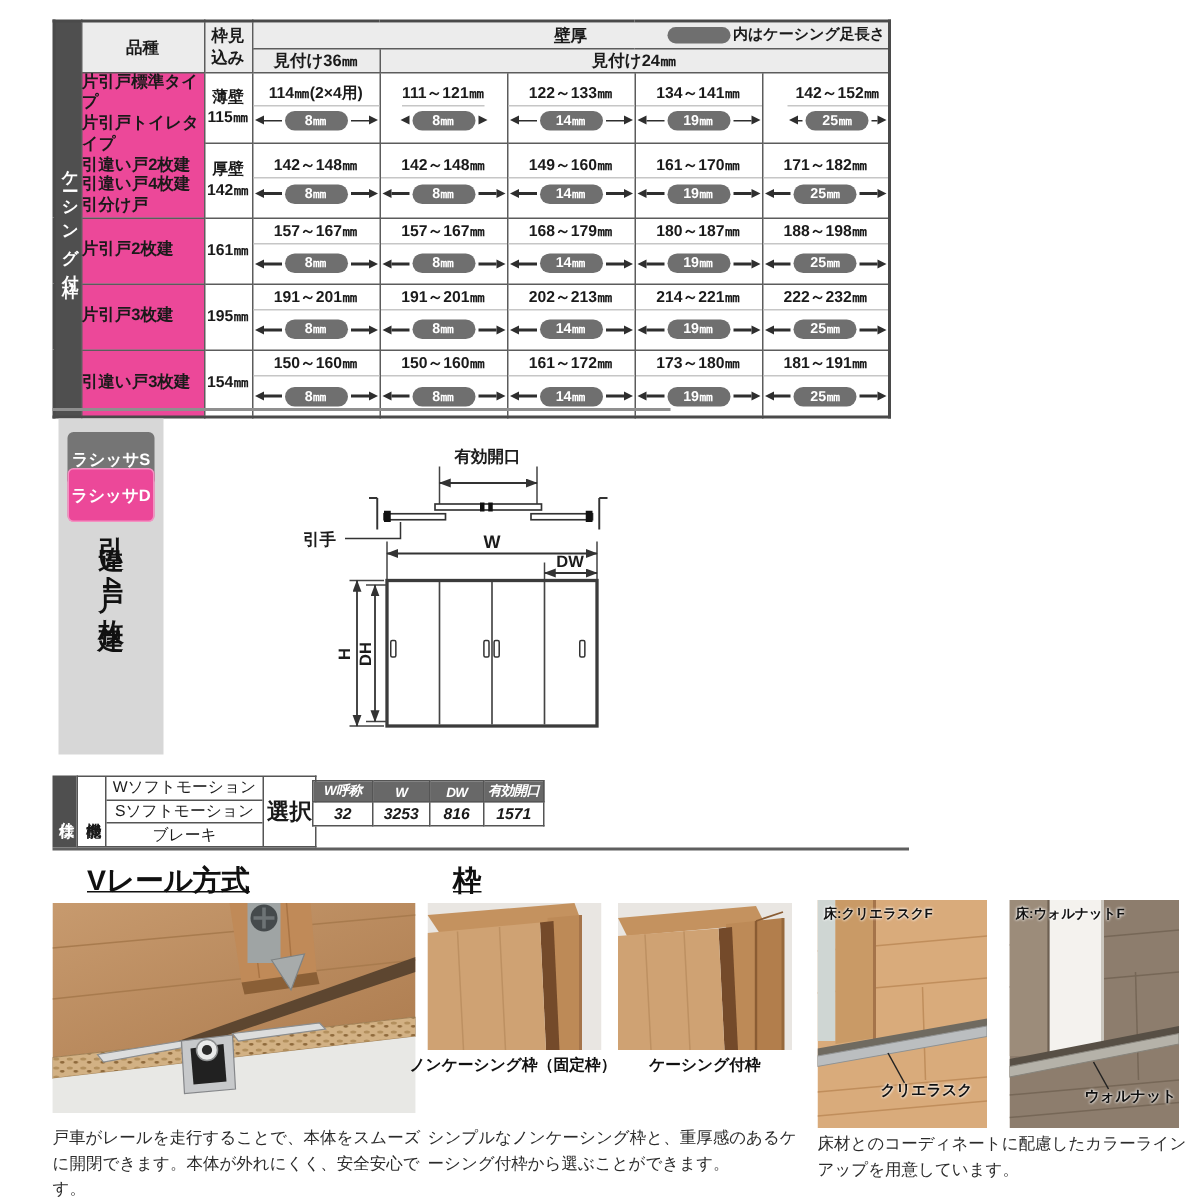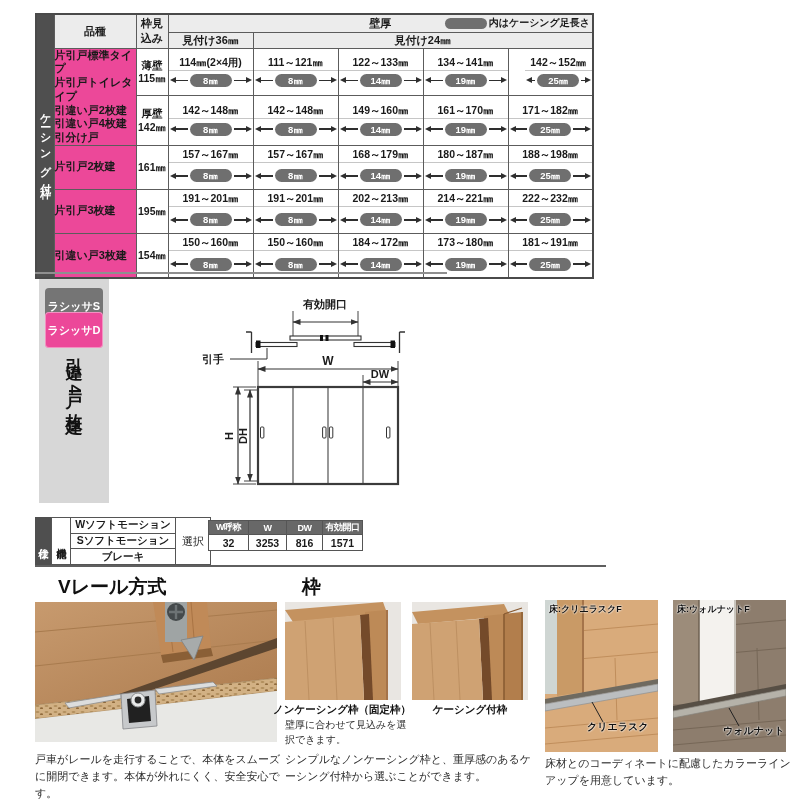--- a/index.html
+++ b/index.html
@@ -41,30 +41,30 @@
   #vert-title span{writing-mode:vertical-rl;font-size:17px;font-weight:700;letter-spacing:5px;color:#111;}
   .dlabel{font-size:11px;fill:#1c1c1c;font-weight:600;}
 
   
   #func-area{left:35px;top:517px;height:48px;display:flex;align-items:stretch;}
   #func-side{width:16px;background:#4f4f4f;display:flex;align-items:center;justify-content:center;}
   #func-side span{writing-mode:vertical-rl;color:#fff;font-size:10px;font-weight:700;letter-spacing:1px;}
   #func-kinou{width:18px;border:1px solid #555;border-right:none;display:flex;align-items:center;justify-content:center;}
   #func-kinou span{writing-mode:vertical-rl;font-size:10px;font-weight:700;letter-spacing:1px;}
   #func-rows{width:104px;border:1px solid #555;display:flex;flex-direction:column;}
-  .func-row{flex:1;font-size:10.5px;font-weight:700;display:flex;align-items:center;justify-content:center;border-bottom:1px solid #555;text-align:center;}
+  .func-row{flex:1;font-size:10.5px;font-weight:400;display:flex;align-items:center;justify-content:center;border-bottom:1px solid #555;text-align:center;}
   .func-row:last-child{border-bottom:none;}
-  #func-select{width:34px;border:1px solid #555;border-left:none;font-size:11px;font-weight:400;display:flex;align-items:center;justify-content:center;}
-  .mini-table{position:absolute;top:520px;border-collapse:collapse;table-layout:fixed;}
+  #func-select{width:34px;border:1px solid #555;border-left:none;font-size:15px;font-weight:700;display:flex;align-items:center;justify-content:center;}
+  .mini-table{position:absolute;top:520px;border-collapse:collapse;table-layout:fixed;font-style:italic;}
   .mini-table th{background:#686868;color:#fff;font-size:9px;font-weight:700;height:13px;border:1px solid #555;padding:0;letter-spacing:-0.5px;}
   .mini-table td{font-size:10.5px;font-weight:700;height:15px;text-align:center;border:1px solid #555;padding:0;background:#fff;}
   #bottom-rule{left:35px;top:565px;width:571px;height:2px;background:#5f5f5f;}
 
   
-  .sec-title{position:absolute;font-size:19px;font-weight:700;color:#101010;white-space:nowrap;}
+  .sec-title{position:absolute;font-size:19px;font-weight:700;color:#101010;white-space:nowrap;text-decoration:underline;}
   .caption{position:absolute;font-size:11px;line-height:1.55;color:#2b2b2b;}
   .img-label{position:absolute;font-size:10.5px;font-weight:700;text-align:center;white-space:nowrap;color:#111;}
   .sub-caption{position:absolute;font-size:10px;line-height:1.5;color:#2b2b2b;}
   .photo{position:absolute;display:block;}
   .floor-label{position:absolute;font-size:9px;font-weight:700;color:#111;text-shadow:0 0 2px #fff,0 0 2px #fff;white-space:nowrap;}
   .color-note{position:absolute;font-size:10px;font-weight:700;color:#111;text-shadow:0 0 2px #fff,0 0 2px #fff;white-space:nowrap;}
 </style>
 </head>
 <body>
 
@@ -115,21 +115,21 @@
                   <span class="tri-l"></span>
                   <span class="ln"></span>
                   <span class="pill">8㎜</span>
                   <span class="ln"></span>
                   <span class="tri-r"></span>
                 </div>
               </div>
             </div>
           </td>
           <td class="range-cell">
-            <div class="cellwrap" style="height: 36px;">
+            <div class="cellwrap" style="height: 36px; align-items: center;">
               <div class="val">111～121㎜</div>
               <div class="arrowzone">
                 <div class="dim-arrow">
                   <span class="tri-l"></span>
                   <span class="ln"></span>
                   <span class="pill">8㎜</span>
                   <span class="ln"></span>
                   <span class="tri-r"></span>
                 </div>
               </div>
@@ -426,21 +426,21 @@
                   <span class="ln"></span>
                   <span class="pill">8㎜</span>
                   <span class="ln"></span>
                   <span class="tri-r"></span>
                 </div>
               </div>
             </div>
           </td>
           <td class="range-cell">
             <div class="cellwrap" style="height: 43px;">
-              <div class="val">184～172㎜</div>
+              <div class="val">161～172㎜</div>
               <div class="arrowzone">
                 <div class="dim-arrow">
                   <span class="tri-l"></span>
                   <span class="ln"></span>
                   <span class="pill">14㎜</span>
                   <span class="ln"></span>
                   <span class="tri-r"></span>
                 </div>
               </div>
             </div>
@@ -632,21 +632,20 @@
     <polygon points="0,22 67,17 71,98 0,98" fill="#cfa273"></polygon>
     <line x1="18" y1="21" x2="22" y2="98" stroke="#bd9062" stroke-width="1"></line>
     <line x1="44" y1="19" x2="48" y2="98" stroke="#bd9062" stroke-width="1"></line>
     <polygon points="92,12 110,10 110,98 92,98" fill="#b27e4c"></polygon>
     <line x1="92" y1="12" x2="92" y2="98" stroke="#8a5c33" stroke-width="1.6"></line>
     <line x1="92" y1="12" x2="110" y2="6" stroke="#8a5c33" stroke-width="1.2"></line>
     <line x1="110" y1="10" x2="110" y2="98" stroke="#96683b" stroke-width="2"></line>
   </svg>
   <div class="img-label" style="left:272px;top:703px;width:140px">ノンケーシング枠（固定枠）</div>
   <div class="img-label" style="left:408px;top:703px;width:124px">ケーシング付枠</div>
-  <div class="sub-caption" style="left:285px;top:717px;width:122px">壁厚に合わせて見込みを選択できます。</div>
   <div class="caption" style="left:285px;top:751px;width:248px">シンプルなノンケーシング枠と、重厚感のあるケーシング付枠から選ぶことができます。</div>
 
   <div class="abs" style="left:673px;top:600px;width:113px;height:152px">
     <svg width="113" height="152" viewBox="0 0 113 152" style="display:block">
       <rect width="113" height="152" fill="#8d7d6d"></rect>
       <g stroke="#766757" stroke-width="1">
         <line x1="0" y1="30" x2="113" y2="20"></line>
           <line x1="0" y1="58" x2="113" y2="48"></line>
         <line x1="0" y1="130" x2="113" y2="120"></line>
           <line x1="0" y1="145" x2="113" y2="135"></line>

